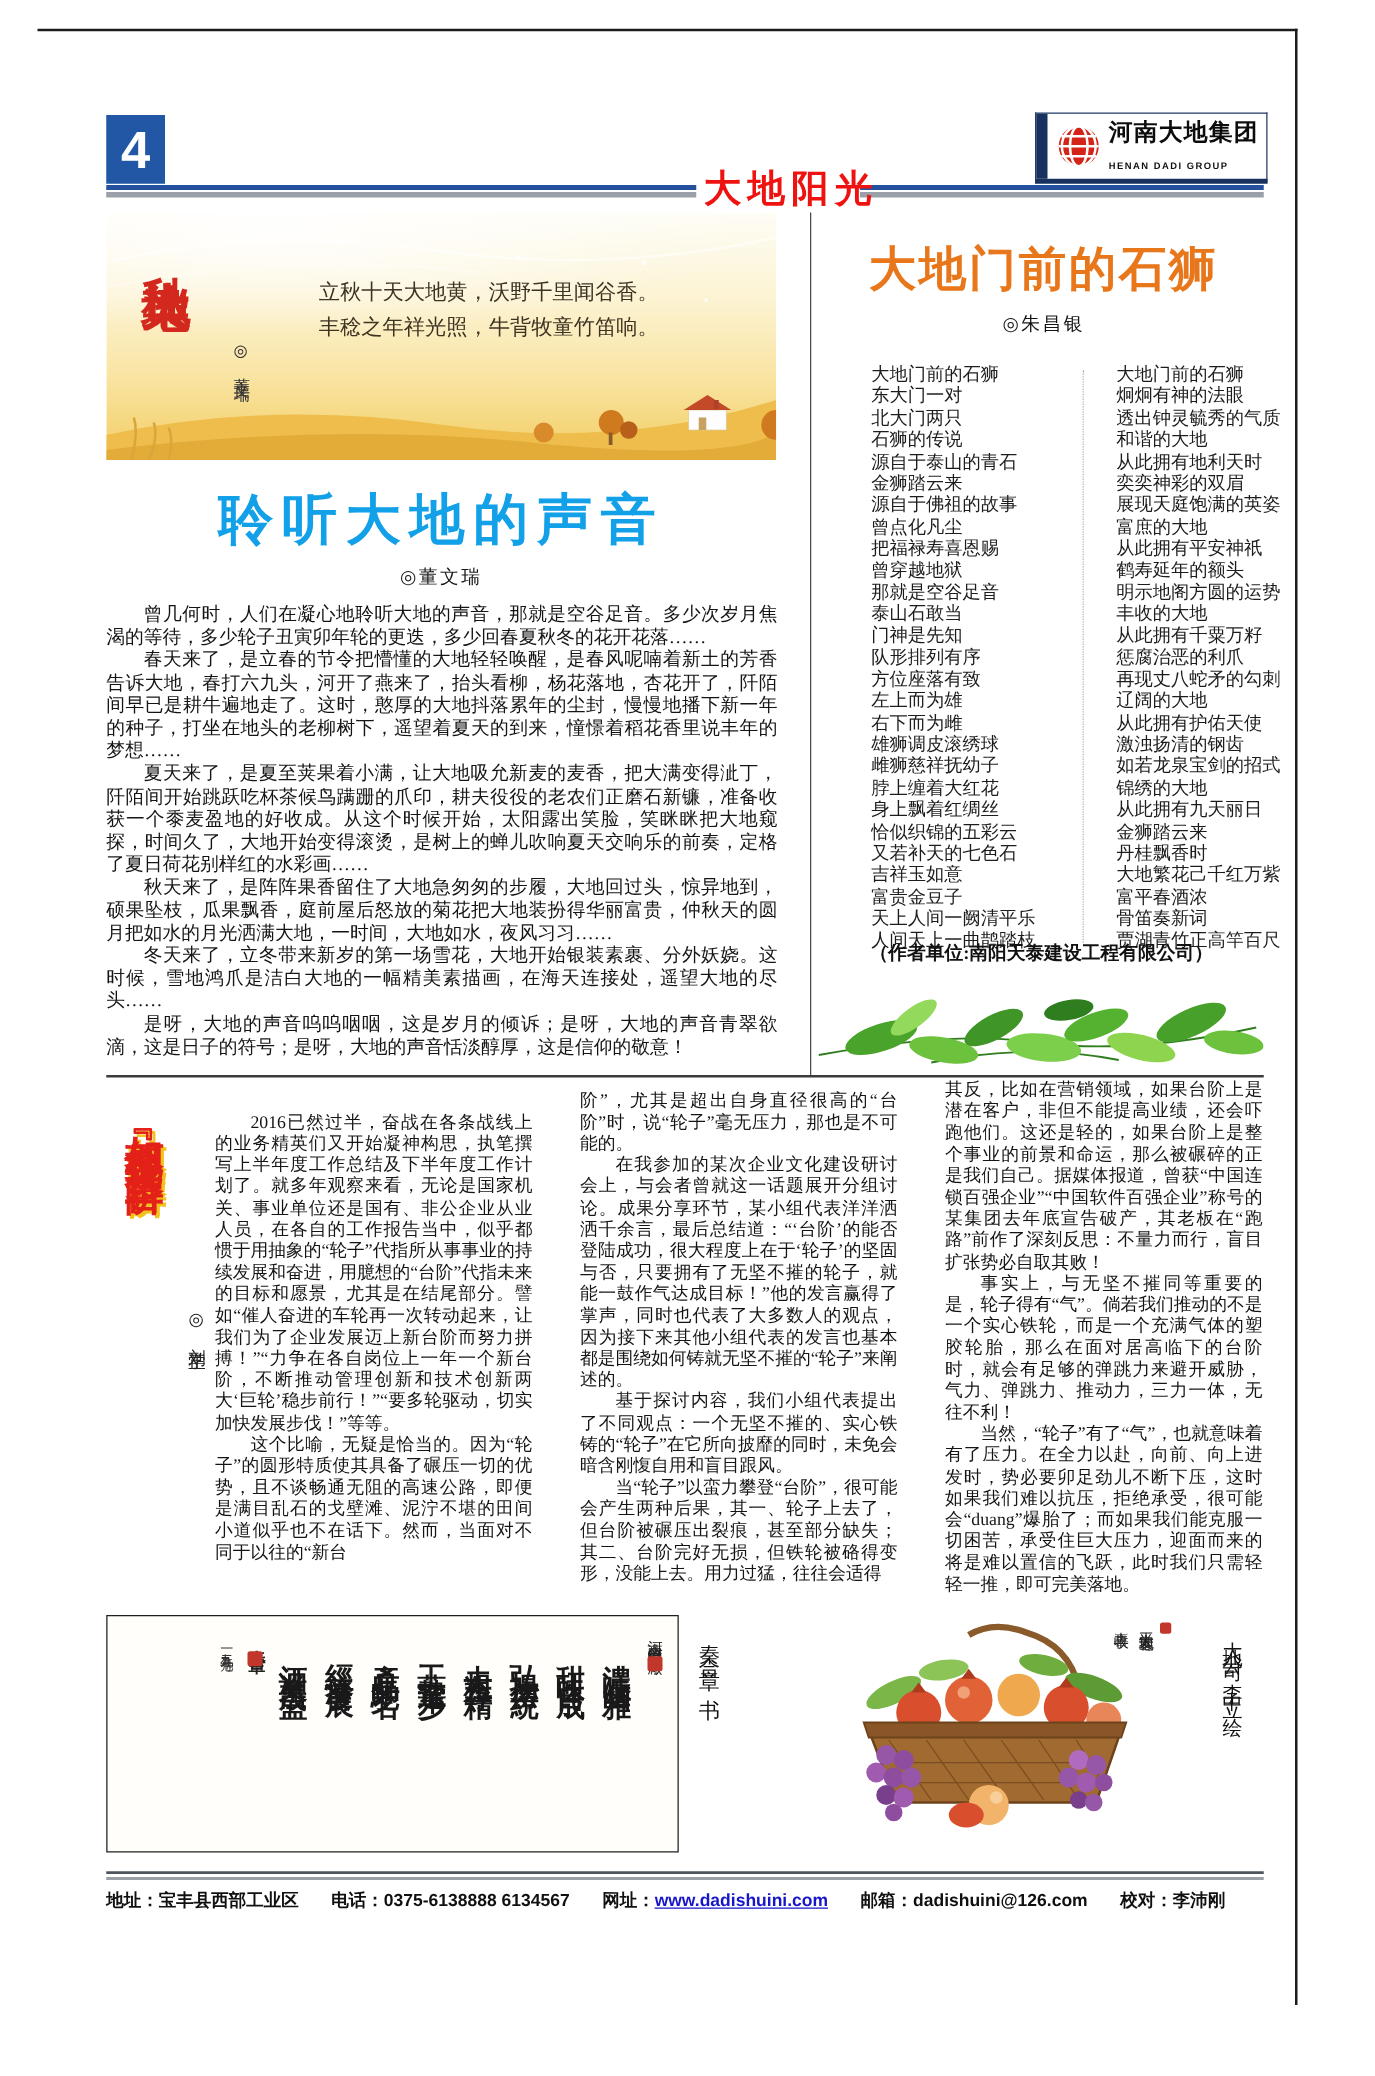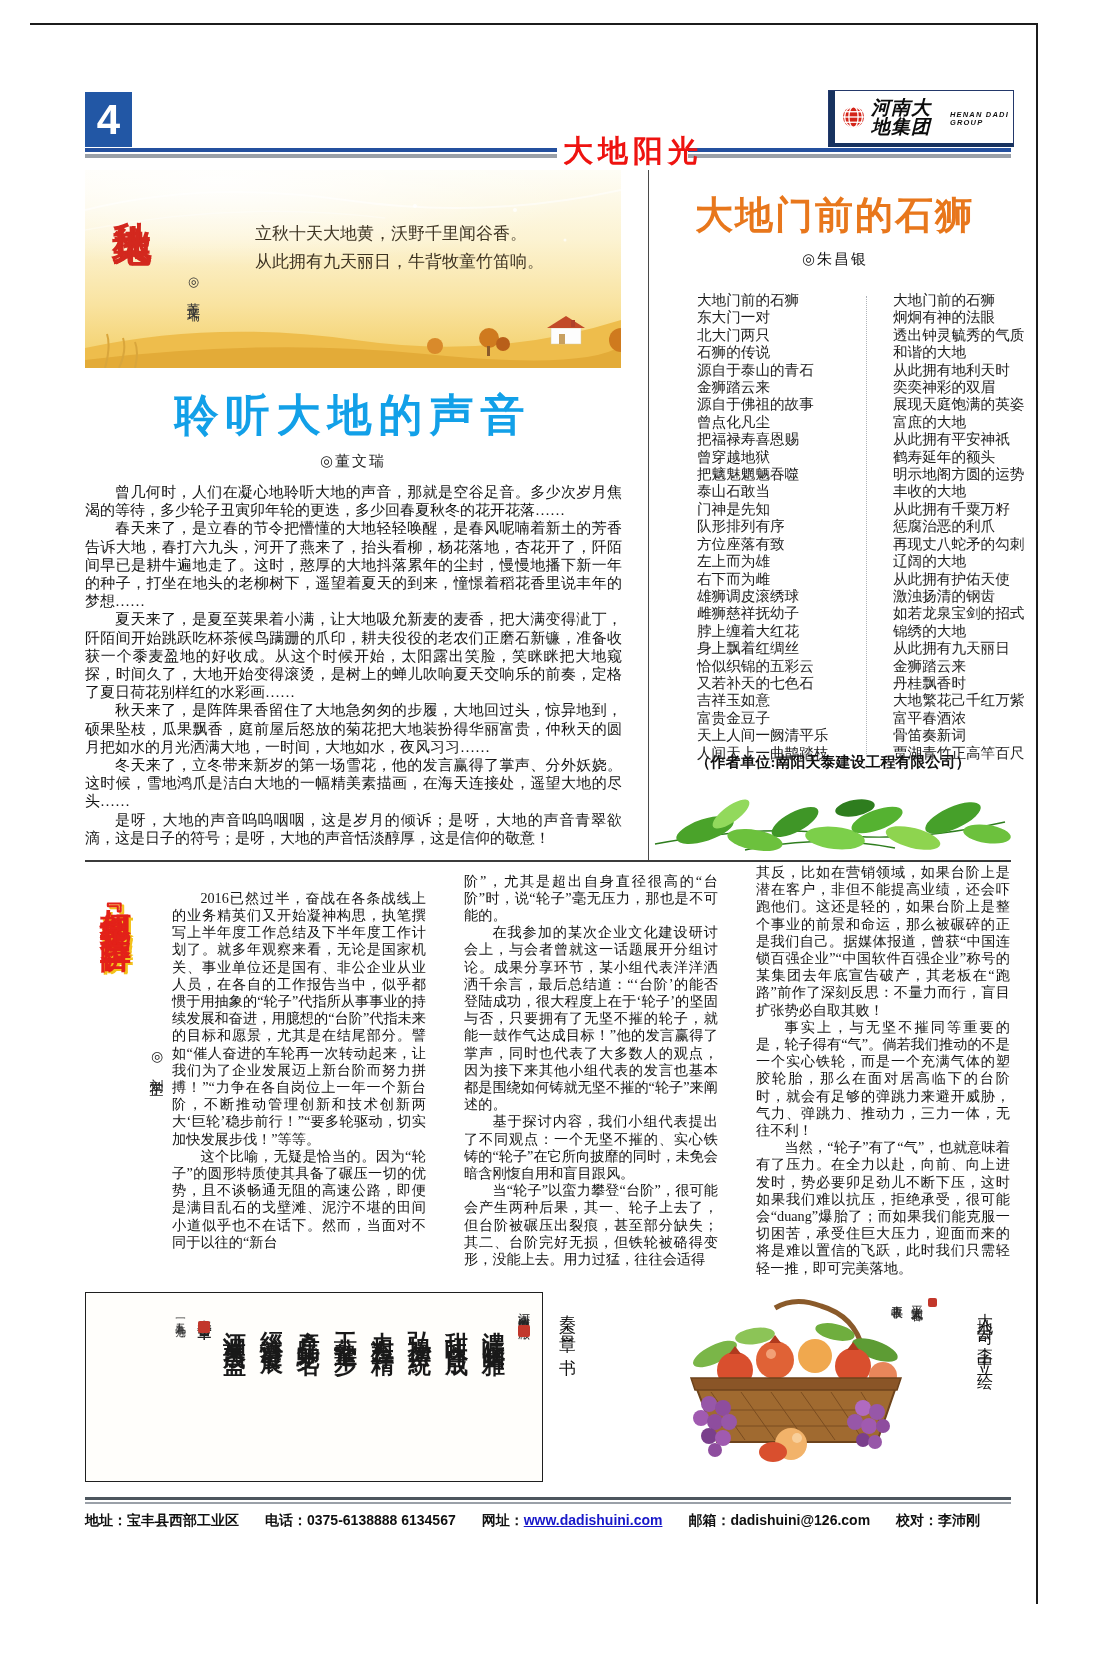--- a/index.html
+++ b/index.html
@@ -19,21 +19,21 @@
     font-size:42px;display:flex;align-items:center;justify-content:center;}
   .drule{height:10px;background:linear-gradient(#24509e 0,#24509e 4px,transparent 4px,transparent 6px,#9aa0a8 6px,#9aa0a8 10px);}
   .rule-l{left:85px;top:148px;width:472px;}
   .rule-r{left:688px;top:148px;width:323px;}
   .section-title{left:563px;top:131px;font-family:"Liberation Sans",sans-serif;
     font-weight:bold;font-size:30px;color:#ee1310;letter-spacing:5px;}
   .logo{left:828px;top:90px;width:184px;height:52px;border:1px solid #23386a;
     border-bottom:4px solid #17325f;display:flex;align-items:center;background:#fff;}
   .logo-bar{width:9px;height:100%;background:#17325f;}
   .logo-globe{margin:0 5px 0 6px;}
-  .logo-texts{display:flex;flex-direction:row;line-height:1;font-style:italic;}
+  .logo-texts{display:flex;flex-direction:column;line-height:1;}
   .logo-cn{font-family:"Liberation Sans",sans-serif;font-weight:bold;font-size:19px;color:#0c0c0c;letter-spacing:1px;}
   .logo-en{font-family:"Liberation Sans",sans-serif;font-weight:bold;font-size:7.5px;color:#111;letter-spacing:1.2px;margin-top:13px;}
   
   .banner{left:85px;top:170px;width:536px;height:198px;overflow:hidden;}
   .banner-title{left:26px;top:20px;font-size:39px;font-weight:bold;color:#d3281e;
     font-family:"Liberation Sans",sans-serif;letter-spacing:2px;line-height:1.05;}
   .banner-author{left:99px;top:104px;font-size:13px;color:#333;letter-spacing:3px;}
   .banner-poem{left:170px;top:50px;font-size:17px;line-height:28px;color:#3d3322;}
   .banner-poem .stanza{margin-bottom:13px;}
   
@@ -153,52 +153,52 @@
         <rect x="486" y="150" width="4" height="7" fill="#b0402a"></rect>
         <rect x="474" y="164" width="6" height="10" fill="#c8a060"></rect>
       </g>
       <path d="M20,198 q6,-22 2,-34 M34,198 q8,-18 4,-30 M50,198 q4,-16 0,-26" stroke="#d9a63c" stroke-width="2" fill="none"></path>
     </svg>
     <div class="abs banner-title vert">秋染大地</div>
     <div class="abs banner-author vert">◎董文瑞</div>
     <div class="abs banner-poem">
       <div class="stanza">
           <div class="bline">立秋十天大地黄，沃野千里闻谷香。</div>
-          <div class="bline">从此拥有九天丽日，牛背牧童竹笛响。</div>
+          <div class="bline">丰稔之年祥光照，牛背牧童竹笛响。</div>
         </div>
     </div>
   </div>
 
   <div class="abs lt-title">聆听大地的声音</div>
   <div class="abs lt-author">◎董文瑞</div>
   <div class="abs lt-body">
       <div class="para">曾几何时，人们在凝心地聆听大地的声音，那就是空谷足音。多少次岁月焦渴的等待，多少轮子丑寅卯年轮的更迭，多少回春夏秋冬的花开花落……</div>
       <div class="para">春天来了，是立春的节令把懵懂的大地轻轻唤醒，是春风呢喃着新土的芳香告诉大地，春打六九头，河开了燕来了，抬头看柳，杨花落地，杏花开了，阡陌间早已是耕牛遍地走了。这时，憨厚的大地抖落累年的尘封，慢慢地播下新一年的种子，打坐在地头的老柳树下，遥望着夏天的到来，憧憬着稻花香里说丰年的梦想……</div>
       <div class="para">夏天来了，是夏至荚果着小满，让大地吸允新麦的麦香，把大满变得泚丁，阡陌间开始跳跃吃杯茶候鸟蹒跚的爪印，耕夫役役的老农们正磨石新镰，准备收获一个黍麦盈地的好收成。从这个时候开始，太阳露出笑脸，笑眯眯把大地窥探，时间久了，大地开始变得滚烫，是树上的蝉儿吹响夏天交响乐的前奏，定格了夏日荷花别样红的水彩画……</div>
       <div class="para">秋天来了，是阵阵果香留住了大地急匆匆的步履，大地回过头，惊异地到，硕果坠枝，瓜果飘香，庭前屋后怒放的菊花把大地装扮得华丽富贵，仲秋天的圆月把如水的月光洒满大地，一时间，大地如水，夜风习习……</div>
-      <div class="para">冬天来了，立冬带来新岁的第一场雪花，他的发言赢得了掌声、分外妖娆。这时候，雪地鸿爪是洁白大地的一幅精美素描画，在海天连接处，遥望大地的尽头……</div>
+      <div class="para">冬天来了，立冬带来新岁的第一场雪花，大地开始银装素裹、分外妖娆。这时候，雪地鸿爪是洁白大地的一幅精美素描画，在海天连接处，遥望大地的尽头……</div>
       <div class="para">是呀，大地的声音呜呜咽咽，这是岁月的倾诉；是呀，大地的声音青翠欲滴，这是日子的符号；是呀，大地的声音恬淡醇厚，这是信仰的敬意！</div>
     </div>
 
   <div class="abs divider-vert"></div>
 
   <div class="abs rt-title">大地门前的石狮</div>
   <div class="abs rt-author">◎朱昌银</div>
   <div class="abs poem-col poem-left">
       <div class="pline">大地门前的石狮</div>
       <div class="pline">东大门一对</div>
       <div class="pline">北大门两只</div>
       <div class="pline">石狮的传说</div>
       <div class="pline">源自于泰山的青石</div>
       <div class="pline">金狮踏云来</div>
       <div class="pline">源自于佛祖的故事</div>
       <div class="pline">曾点化凡尘</div>
       <div class="pline">把福禄寿喜恩赐</div>
       <div class="pline">曾穿越地狱</div>
-      <div class="pline">把魑魅魍魉吞噬</div>
+      <div class="pline">那就是空谷足音</div>
       <div class="pline">泰山石敢当</div>
       <div class="pline">门神是先知</div>
       <div class="pline">队形排列有序</div>
       <div class="pline">方位座落有致</div>
       <div class="pline">左上而为雄</div>
       <div class="pline">右下而为雌</div>
       <div class="pline">雄狮调皮滚绣球</div>
       <div class="pline">雌狮慈祥抚幼子</div>
       <div class="pline">脖上缠着大红花</div>
       <div class="pline">身上飘着红绸丝</div>

